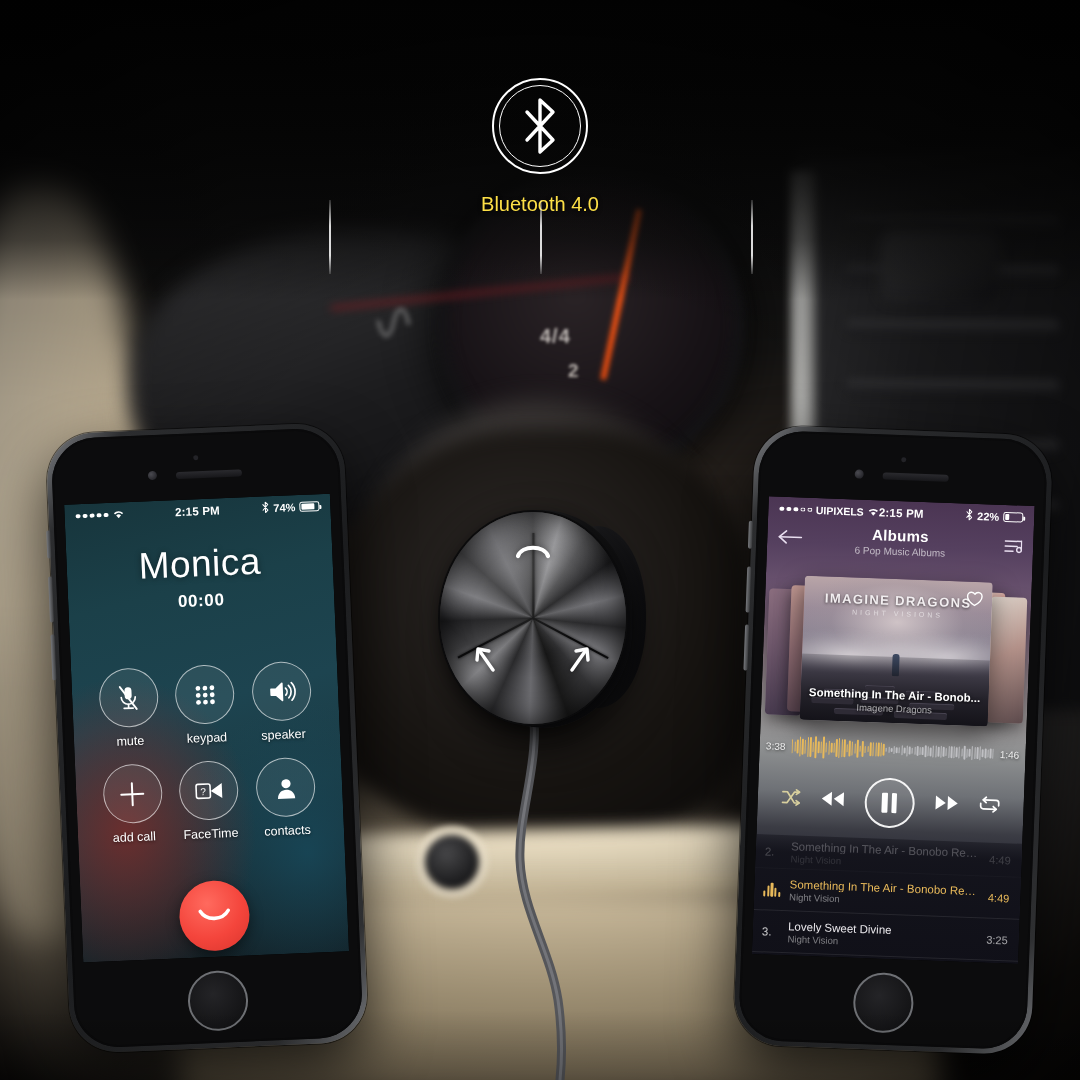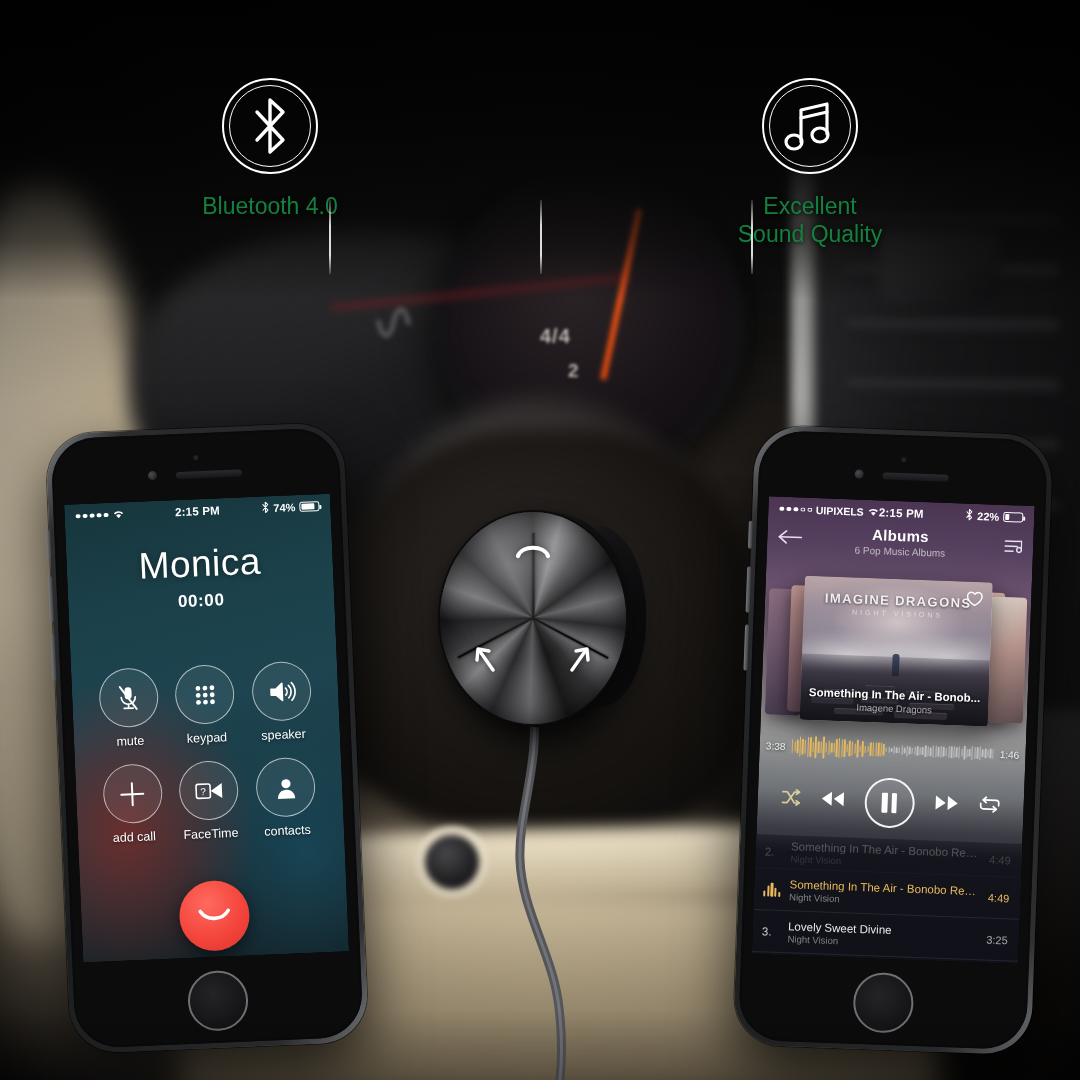--- a/index.html
+++ b/index.html
@@ -74,21 +74,21 @@
     filter:blur(3px); box-shadow:0 0 0 9px rgba(238,228,206,.85); }
   .bg-vignette { position:absolute; inset:0; pointer-events:none;
     background:radial-gradient(ellipse 820px 680px at 50% 52%, rgba(0,0,0,0) 40%, rgba(0,0,0,.45) 85%, rgba(0,0,0,.72) 100%); }
 
   
   .features { position:absolute; left:0; top:78px; width:1080px; height:190px; display:flex; }
   .feature { flex:1; display:flex; flex-direction:column; align-items:center; }
   .f-circle { width:96px; height:96px; border-radius:50%; border:2px solid #fff;
     display:flex; align-items:center; justify-content:center; position:relative; }
   .f-circle::before { content:""; position:absolute; inset:5px; border-radius:50%; border:1.5px solid #fff; }
-  .f-label { margin-top:18px; color:#15803d; font-size:23px; line-height:1.22; text-align:center;
+  .f-label { margin-top:18px; color:#fde047; font-size:20px; line-height:1.22; text-align:center;
     text-shadow:0 1px 4px rgba(0,0,0,.8); }
   .f-div { position:absolute; top:122px; width:2px; height:74px;
     background:linear-gradient(180deg,rgba(255,255,255,.15),rgba(255,255,255,.85) 35%,rgba(255,255,255,.85) 75%,rgba(255,255,255,.15)); }
 
   
   .phone { position:absolute; border-radius:48px;
     background:linear-gradient(128deg,#7e8084 0%, #2c2d2f 10%, #1b1c1e 50%, #2e2f31 88%, #76787c 100%);
     box-shadow:0 26px 60px rgba(0,0,0,.75), 0 0 0 1px rgba(0,0,0,.5); }
   .phone-inner { position:absolute; inset:5px; border-radius:44px; background:#0c0c0d;
     box-shadow:inset 0 0 0 2px #0a0a0b; overflow:hidden; }
@@ -276,31 +276,20 @@
     <div class="feature">
       <div class="f-circle">
         <svg width="46" height="62" viewBox="0 0 46 62" fill="none" stroke="#fff" stroke-width="3.4" stroke-linecap="round" stroke-linejoin="round">
           <path d="M10 17 L36 45 L23 57 L23 5 L36 17 L10 45"></path>
         </svg>
       </div>
       <div class="f-label">Bluetooth 4.0</div>
     </div>
 
 
-    <div class="feature">
-      <div class="f-circle">
-        <svg width="54" height="56" viewBox="0 0 54 56" fill="none" stroke="#fff" stroke-width="3.2" stroke-linecap="round" stroke-linejoin="round">
-          <path d="M18 44 L18 12 L44 6 L44 36"></path>
-          <path d="M18 20 L44 14"></path>
-          <ellipse cx="11" cy="44" rx="8" ry="7"></ellipse>
-          <ellipse cx="37" cy="37" rx="8" ry="7"></ellipse>
-        </svg>
-      </div>
-      <div class="f-label">Excellent<br>Sound Quality</div>
-    </div>
 
 
     <div class="f-div" style="left:329px"></div>
     <div class="f-div" style="left:540px"></div>
     <div class="f-div" style="left:751px"></div>
   </div>
 
   <svg class="dev-cable" style="position:absolute; left:470px; top:700px; width:200px; height:380px;" viewBox="0 0 200 380">
     <path d="M62 0 C72 60 48 110 50 160 C52 210 80 250 88 300 C93 335 92 360 90 380" fill="none" stroke="#55565a" stroke-width="9" stroke-linecap="round"></path>
     <path d="M62 0 C72 60 48 110 50 160 C52 210 80 250 88 300 C93 335 92 360 90 380" fill="none" stroke="#8c8e93" stroke-width="3" stroke-linecap="round" opacity=".55"></path>

